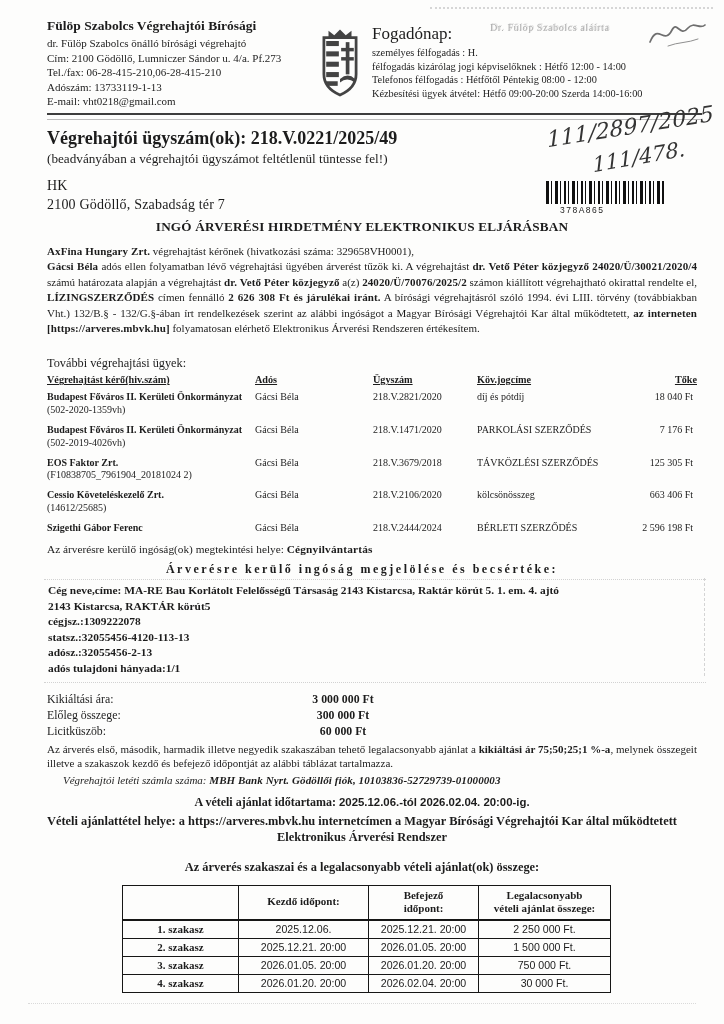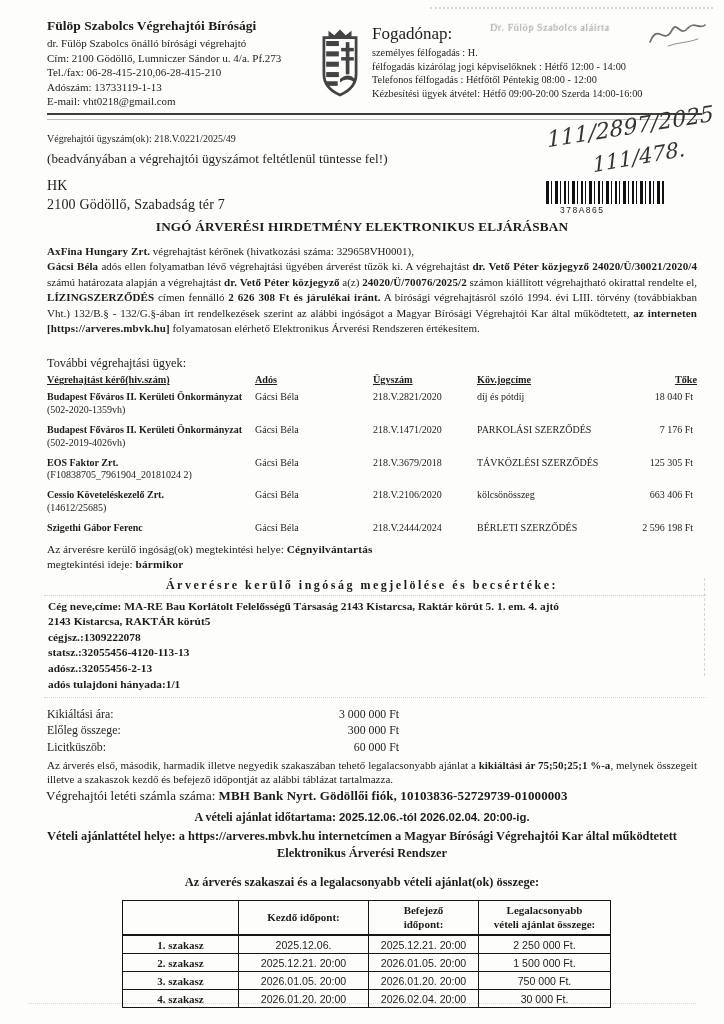--- a/index.html
+++ b/index.html
@@ -19,21 +19,21 @@
   .coa{position:absolute;left:317px;top:26px;width:46px;height:76px;opacity:.88;}
   .ghost-artifact{position:absolute;left:430px;top:7px;width:283px;border-top:2px dotted #d6d6d6;}
   .ghost-text{
     position:absolute;left:490px;top:22px;font-size:10px;color:#aeaeae;
     letter-spacing:.6px;text-shadow:1px -1px 0 rgba(175,175,175,.35);
   }
   .signature{position:absolute;left:644px;top:12px;width:66px;height:46px;}
   .rule{height:4px;margin:0 22px 0 47px;border-top:2.5px solid #3d3d3d;border-bottom:1px solid #bdbdbd;}
   
   .case-block{margin:8px 24px 0 47px;}
-  .case-line{font-weight:normal;font-size:10px;line-height:21px;}
+  .case-line{font-weight:bold;font-size:18px;line-height:21px;}
   .case-note{font-size:13.2px;line-height:19px;}
   .handwrite{position:absolute;font-family:"DejaVu Serif",serif;font-style:italic;color:#343434;}
   .hw1{left:546px;top:114px;font-size:22px;transform:rotate(-9deg) skewX(-6deg);}
   .hw2{left:592px;top:145px;font-size:21px;transform:rotate(-10deg) skewX(-6deg);}
   .barcode{position:absolute;left:546px;top:181px;width:116px;height:23px;
     background:repeating-linear-gradient(90deg,#111 0 2px,#fff 2px 4px,#111 4px 5px,#fff 5px 8px,#111 8px 11px,#fff 11px 13px,#111 13px 14px,#fff 14px 17px);
     border-left:1px solid #111;border-right:1px solid #111;}
   .barcode-label{position:absolute;left:560px;top:205px;font-family:"Liberation Sans",sans-serif;font-size:8.5px;letter-spacing:1.5px;color:#222;}
   
   .addressee{margin:9px 0 0 47px;}
@@ -55,23 +55,23 @@
   .viewing b{letter-spacing:.2px;margin-top:16px;}
   
   .item-heading{margin-top:5px;text-align:center;font-weight:bold;font-size:12px;letter-spacing:2.5px;}
   .item-block{margin:2px 18px 0 44px;padding:3px 0 5px 4px;border-top:1px dotted #d2d2d2;border-bottom:1px dotted #d2d2d2;}
   .item-line{font-weight:bold;font-size:11.4px;line-height:15.6px;}
   .edge-artifact{position:absolute;left:704px;top:578px;height:98px;border-left:1px dashed #d4d4d4;}
   
   .pricing{margin:8px 0 0 47px;}
   .price-row{display:flex;font-size:11.8px;line-height:16.2px;}
   .price-label{width:240px;}
-  .price-value{font-weight:normal;width:112px;text-align:right;}
+  .price-value{font-weight:bold;width:112px;text-align:center;}
   .stage-note{margin:3px 27px 0 47px;font-size:11px;line-height:14.2px;text-align:justify;}
-  .account{margin:2px 27px 0 46px;font-size:13px;line-height:15px;}
+  .account{margin:2px 27px 0 63px;font-size:11px;line-height:15px;font-style:italic;}
   .account b{letter-spacing:.1px;}
   .offer-period{margin-top:7px;text-align:center;font-size:12px;font-weight:bold;}
   .offer-period .sans{font-family:"Liberation Sans",sans-serif;font-size:11.4px;}
   .offer-place{margin:3px auto 0;width:656px;text-align:center;font-weight:bold;font-size:12.4px;line-height:16.5px;}
   .stages-heading{margin-top:14px;text-align:center;font-weight:bold;font-size:12.4px;}
   
   table.stages{border-collapse:collapse;margin:10px 0 0 122px;table-layout:fixed;}
   table.stages th,table.stages td{border:1.5px solid #161616;text-align:center;vertical-align:middle;}
   table.stages th{font-size:11px;font-weight:bold;padding:3px 14px;line-height:13.5px;border-bottom:2px solid #161616;}
   table.stages th.blank{padding:3px 2px;}
@@ -211,21 +211,20 @@
         <td>Gácsi Béla</td>
         <td>218.V.2444/2024</td>
         <td>BÉRLETI SZERZŐDÉS</td>
         <td class="num">2 596 198 Ft</td>
       </tr>
     </tbody>
   </table>
 
   <div class="viewing">
     <div><span>Az árverésre kerülő ingóság(ok) megtekintési helye: </span><b>Cégnyilvántartás</b></div>
-    <div><span>megtekintési ideje: </span><b>bármikor</b></div>
   </div>
 
   <div class="item-heading">Árverésre kerülő ingóság megjelölése és becsértéke:</div>
   <div class="item-block">
     <div class="item-line">Cég neve,címe: MA-RE Bau Korlátolt Felelősségű Társaság 2143 Kistarcsa, Raktár körút 5. 1. em. 4. ajtó</div>
     <div class="item-line">2143 Kistarcsa, RAKTÁR körút5</div>
     <div class="item-line">cégjsz.:1309222078</div>
     <div class="item-line">statsz.:32055456-4120-113-13</div>
     <div class="item-line">adósz.:32055456-2-13</div>
     <div class="item-line">adós tulajdoni hányada:1/1</div>

